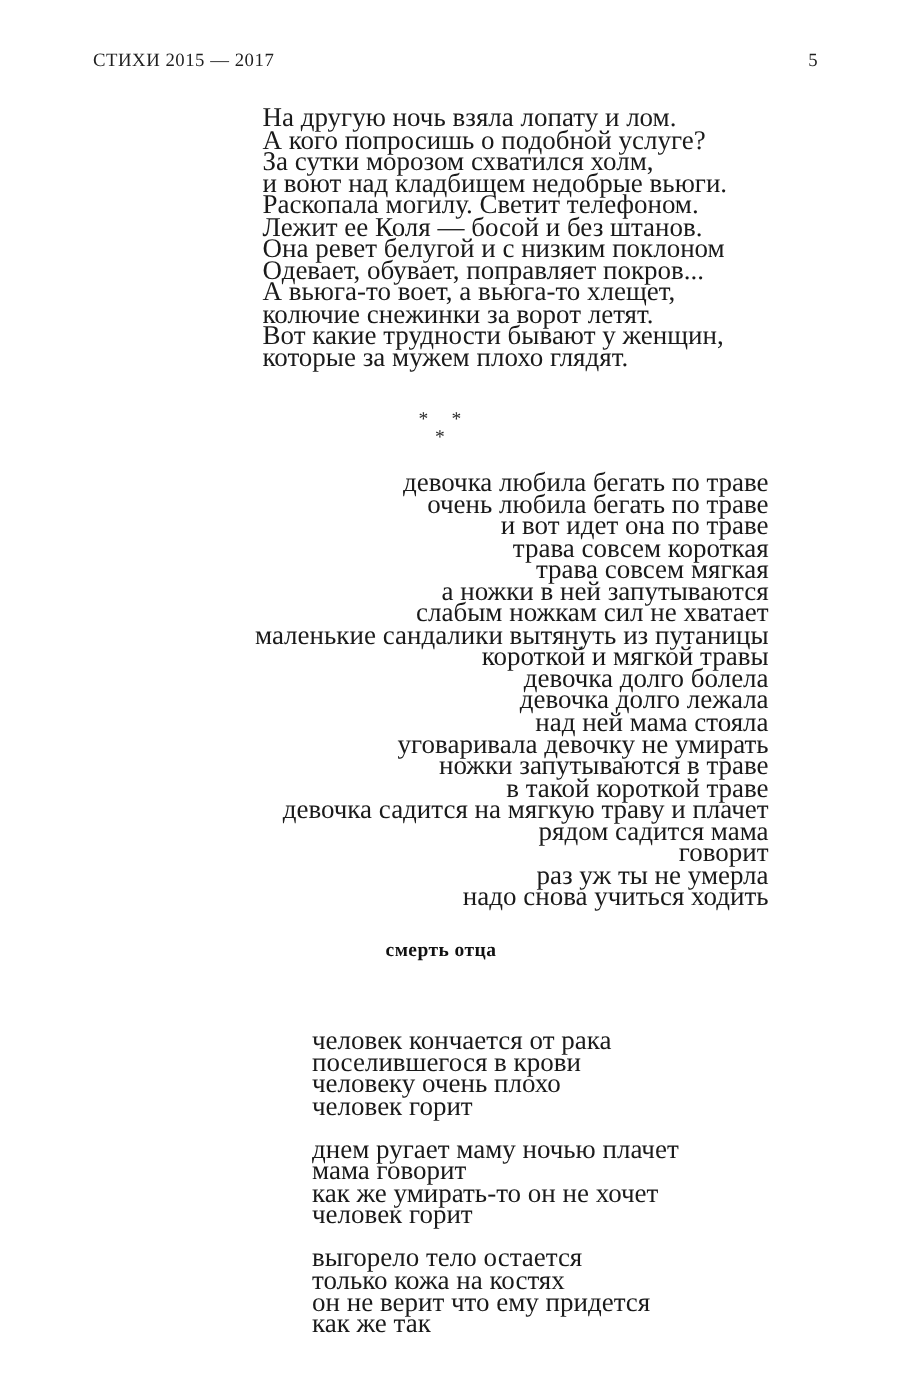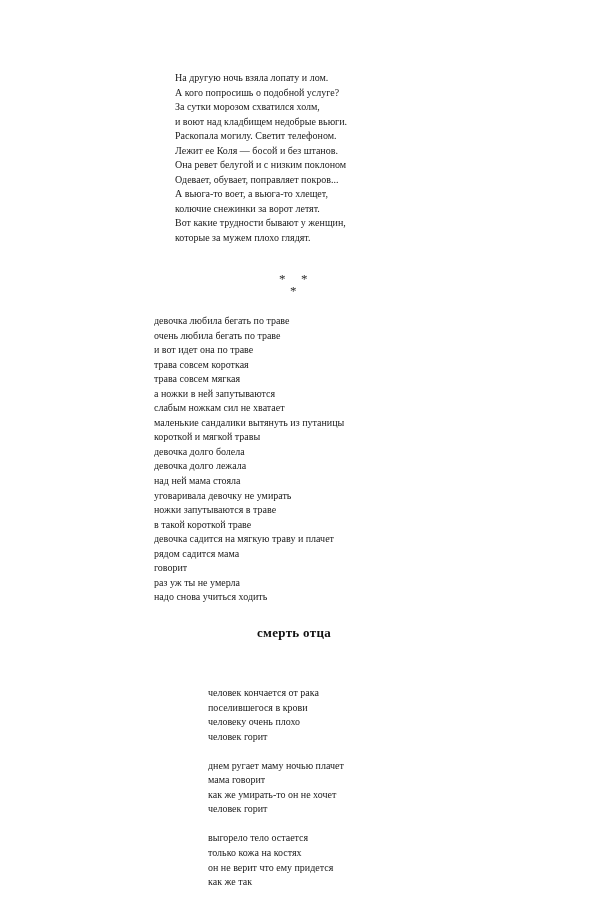--- a/index.html
+++ b/index.html
@@ -37,21 +37,21 @@
     color: #1f1f1f;
   }
   .running-head .folio {
     font-size: 12.5px;
     letter-spacing: 0;
   }
 
   
   .poem {
     position: absolute;
-    font-size: 10px;
+    font-size: 18px;
     line-height: 14.55px;
     color: #1a1a1a;
     white-space: pre;
   }
   .poem .line {
     display: block;
     white-space: pre;
   }
   .poem .line.blank {
     height: 14.55px;
@@ -78,21 +78,22 @@
     position: absolute;
     display: block;
   }
   .asterisks .ast-a { left: 0px;  top: 0px; }
   .asterisks .ast-b { left: 22px; top: 0px; }
   .asterisks .ast-c { left: 11px; top: 12px; }
 
   
   #poem-two {
     top: 314px;
-    left: 154px;
+    left: 170px;
+    text-align: right;
   }
 
   
   #poem-three-title {
     position: absolute;
     top: 625px;
     left: 0;
     width: 588px;
     text-align: center;
     font-size: 13px;
@@ -103,20 +104,24 @@
   #poem-three {
     top: 686px;
     left: 208px;
   }
 </style>
 </head>
 <body>
 
 <div class="page">
 
+  <div class="running-head">
+    <span>СТИХИ 2015 — 2017</span>
+    <span class="folio">5</span>
+  </div>
 
   <div class="poem" id="poem-one"><span class="line">На другую ночь взяла лопату и лом.</span><span class="line">А кого попросишь о подобной услуге?</span><span class="line">За сутки морозом схватился холм,</span><span class="line">и воют над кладбищем недобрые вьюги.</span><span class="line">Раскопала могилу. Светит телефоном.</span><span class="line">Лежит ее Коля — босой и без штанов.</span><span class="line">Она ревет белугой и с низким поклоном</span><span class="line">Одевает, обувает, поправляет покров...</span><span class="line">А вьюга-то воет, а вьюга-то хлещет,</span><span class="line">колючие снежинки за ворот летят.</span><span class="line">Вот какие трудности бывают у женщин,</span><span class="line">которые за мужем плохо глядят.</span></div>
 
   <div class="asterisks">
     <span class="ast ast-a">*</span>
     <span class="ast ast-b">*</span>
     <span class="ast ast-c">*</span>
   </div>
 
   <div class="poem" id="poem-two"><span class="line">девочка любила бегать по траве</span><span class="line">очень любила бегать по траве</span><span class="line">и вот идет она по траве</span><span class="line">трава совсем короткая</span><span class="line">трава совсем мягкая</span><span class="line">а ножки в ней запутываются</span><span class="line">слабым ножкам сил не хватает</span><span class="line">маленькие сандалики вытянуть из путаницы</span><span class="line">короткой и мягкой травы</span><span class="line">девочка долго болела</span><span class="line">девочка долго лежала</span><span class="line">над ней мама стояла</span><span class="line">уговаривала девочку не умирать</span><span class="line">ножки запутываются в траве</span><span class="line">в такой короткой траве</span><span class="line">девочка садится на мягкую траву и плачет</span><span class="line">рядом садится мама</span><span class="line">говорит</span><span class="line">раз уж ты не умерла</span><span class="line">надо снова учиться ходить</span></div>

